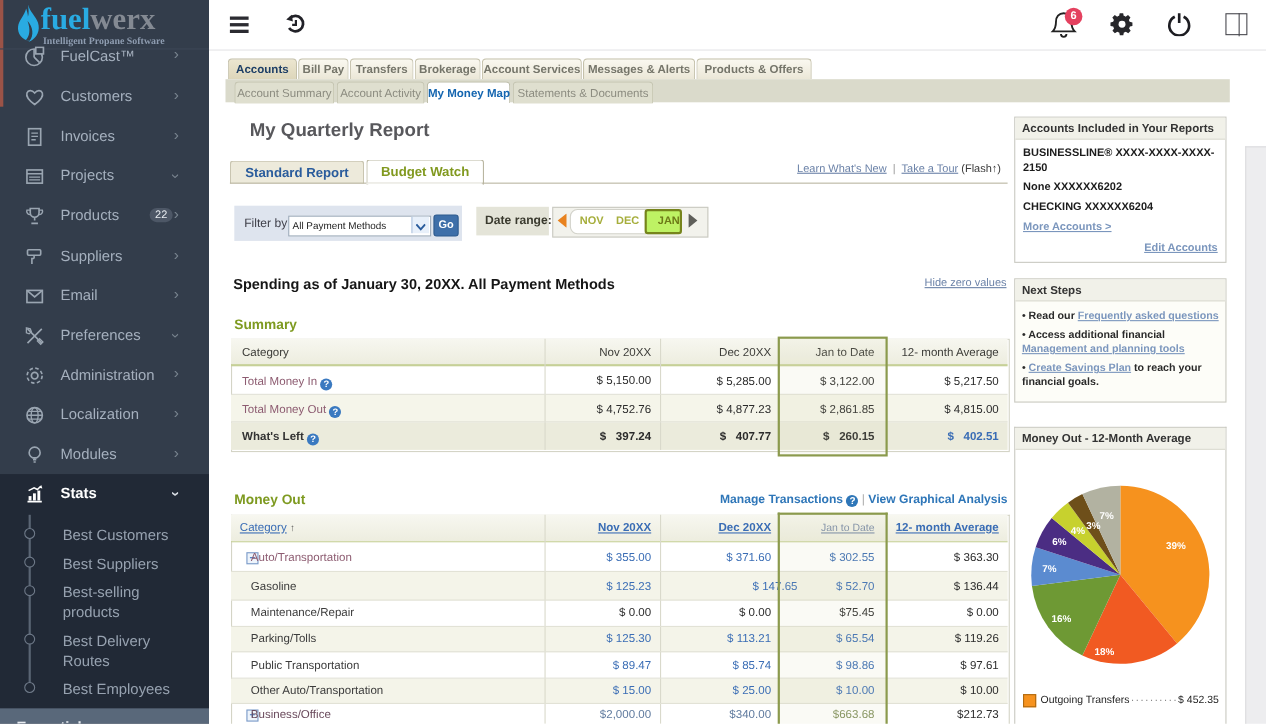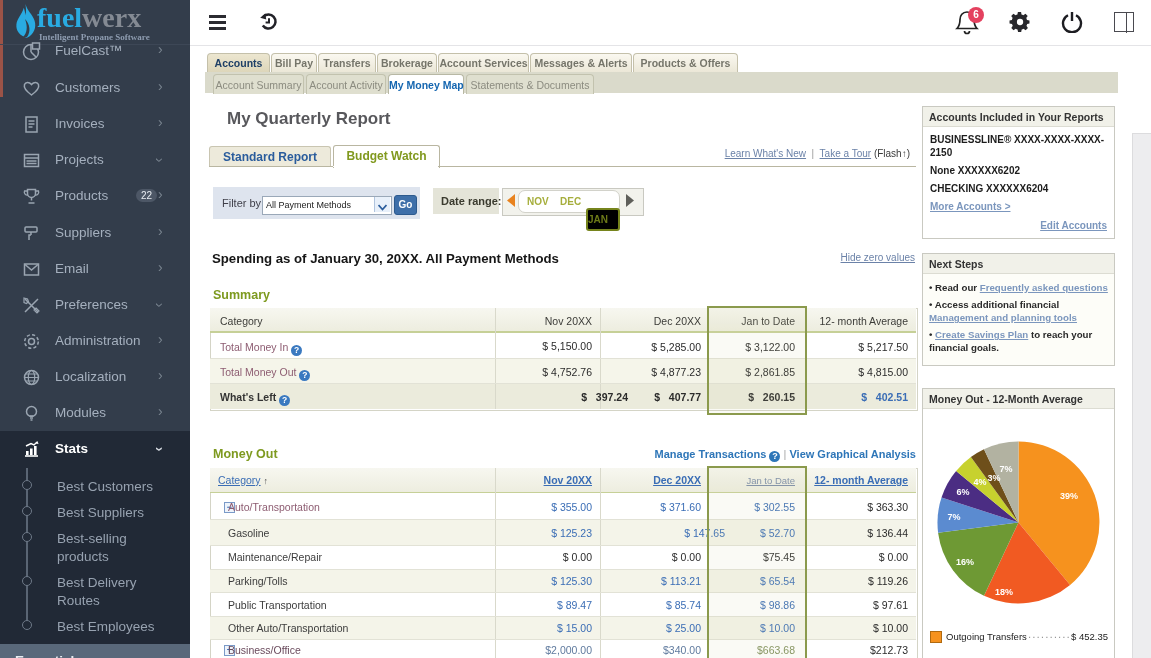--- a/index.html
+++ b/index.html
@@ -230,21 +230,21 @@
 
 <div class="abs" style="left:433px;top:188px;width:66px;height:26px;background:#e4e4d8;"></div>
 <div class="abs bold" style="left:441px;top:195px;font-size:11px;color:#3a3a2e;">Date range:</div>
 <div class="abs" style="left:502px;top:188px;width:140px;height:26px;background:#f2f2ec;border:1px solid #c9c9c1;"></div>
 <svg class="abs" style="left:506px;top:194px;" width="10" height="13" viewBox="0 0 10 13">
       <path d="M9 0 L1 6.5 L9 13 Z" fill="#e8821e"></path>
     </svg>
 <div class="abs" style="left:518px;top:190px;width:100px;height:21px;background:#fff;border:1px solid #d2d2ca;border-radius:7px;"></div>
 <div class="abs bold" style="left:527px;top:196px;font-size:10px;color:#a6ae3c;">NOV</div>
 <div class="abs bold" style="left:560px;top:196px;font-size:10px;color:#a6ae3c;">DEC</div>
-<div class="abs" style="left:586px;top:208px;width:30px;height:19px;border:2px solid #76841c;border-radius:3px;background:#000000;text-align:left;line-height:19px;font-size:10px;font-weight:bold;color:#6d7a18;">JAN</div>
+<div class="abs" style="left:586px;top:190px;width:30px;height:19px;border:2px solid #76841c;border-radius:3px;background:#bef264;text-align:right;line-height:19px;font-size:10px;font-weight:bold;color:#6d7a18;">JAN</div>
 <svg class="abs" style="left:625px;top:194px;" width="10" height="13" viewBox="0 0 10 13">
       <path d="M1 0 L9 6.5 L1 13 Z" fill="#5f5f5a"></path>
     </svg>
 
 <div class="abs bold" style="left:212px;top:251px;font-size:13.2px;color:#161616;">Spending as of January 30, 20XX. All Payment Methods</div>
 <div class="abs lnk" style="right:236px;top:252px;font-size:10px;">Hide zero values</div>
 <div class="abs bold" style="left:213px;top:288px;font-size:12.5px;color:#7e9a20;">Summary</div>
 
 <style>
   .vr{position:absolute;text-align:right;font-size:10.5px;color:#2b2b2b;padding-right:8px;}
@@ -273,21 +273,21 @@
 <div class="vr c3" style="top:341px;">$ 3,122.00</div>
 <div class="vr c4" style="top:341px;">$ 5,217.50</div>
 
 <div class="abs" style="left:220px;top:366px;font-size:10.5px;color:#8d5c71;">Total Money Out <span class="qm">?</span></div>
 <div class="vr c1" style="top:366px;">$ 4,752.76</div>
 <div class="vr c2" style="top:366px;">$ 4,877.23</div>
 <div class="vr c3" style="top:366px;">$ 2,861.85</div>
 <div class="vr c4" style="top:366px;">$ 4,815.00</div>
 
 <div class="abs bold" style="left:220px;top:391px;font-size:10.5px;color:#333;">What's Left <span class="qm">?</span></div>
-<div class="vr c1 bold" style="top:391px;padding-left:36px;">$&nbsp;&nbsp;&nbsp;397.24</div>
+<div class="vr c1 bold" style="top:391px;">$&nbsp;&nbsp;&nbsp;397.24</div>
 <div class="vr c2 bold" style="top:391px;">$&nbsp;&nbsp;&nbsp;407.77</div>
 <div class="vr c3 bold" style="top:391px;">$&nbsp;&nbsp;&nbsp;260.15</div>
 <div class="vr c4 bold" style="top:391px;color:#3a6db5;">$&nbsp;&nbsp;&nbsp;402.51</div>
 
 <div class="abs" style="left:707px;top:306px;width:96px;height:105px;border:2px solid #8b9a4d;background:rgba(210,210,170,0.12);"></div>
 
 <div class="abs bold" style="left:213px;top:447px;font-size:12.5px;color:#7e9a20;">Money Out</div>
 <div class="abs bold" style="right:235px;top:448px;font-size:11px;color:#2e76b8;white-space:nowrap;">Manage Transactions <span style="display:inline-block;width:11px;height:11px;border-radius:50%;background:#2e76b8;color:#fff;font-size:9px;text-align:center;line-height:11px;vertical-align:-1px;">?</span> <span style="color:#aaa;font-weight:normal;">|</span> View Graphical Analysis</div>
 <style>
   .mrow{position:absolute;left:210px;width:706px;}

